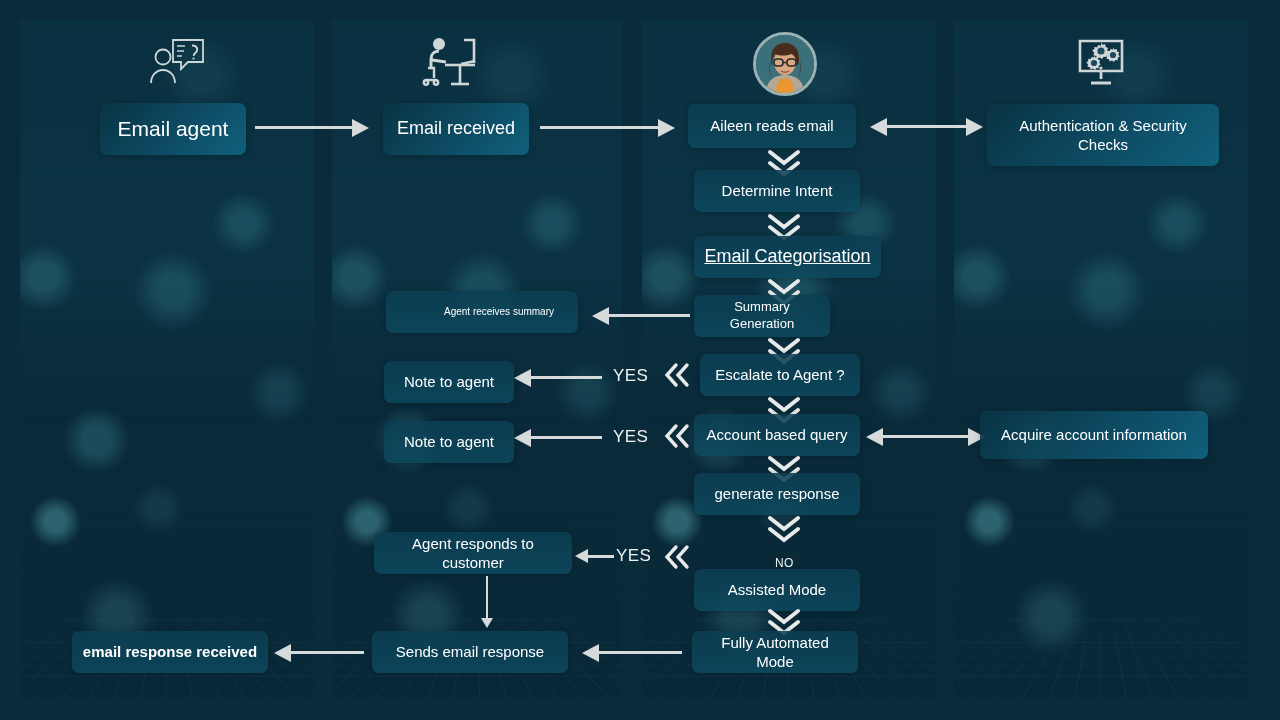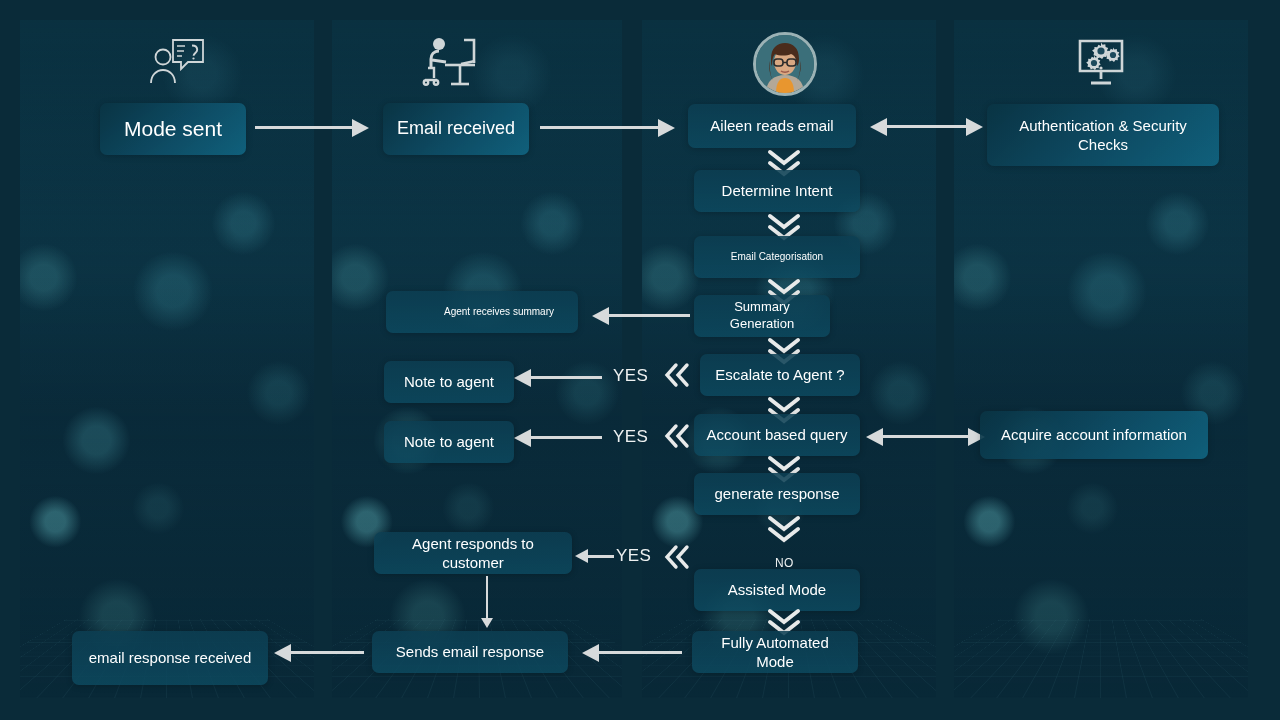--- a/index.html
+++ b/index.html
@@ -227,21 +227,21 @@
         <path d="M31 7.5l1.6 2.3 2.7-.6.3 2.8 2.6 1-1.3 2.5 1.8 2.1-2.3 1.6.1 2.8-2.8-.3-1.6 2.3-2.3-1.6-2.6 1.1-1-2.6-2.7-.7.6-2.7-2-2 2.3-1.6V12l2.8.2 1.3-2.5 2.5 1.2z"></path>
         <circle cx="31" cy="16" r="3.6" fill="#1d4a5c"></circle>
         <path d="M43 12.5l1.4 2 2.4-.5.2 2.4 2.3.9-1.1 2.2 1.5 1.9-2 1.4.1 2.4-2.4-.2-1.4 2-2-1.4-2.3.9-.8-2.3-2.4-.5.5-2.4-1.8-1.7 2-1.4v-2.4l2.4.1 1.2-2.1 2.2 1z"></path>
         <circle cx="43" cy="20" r="3.1" fill="#1d4a5c"></circle>
         <path d="M24 20.5l1.4 2 2.4-.5.2 2.4 2.3.9-1.1 2.2 1.5 1.9-2 1.4.1 2.4-2.4-.2-1.4 2-2-1.4-2.3.9-.8-2.3-2.4-.5.5-2.4-1.8-1.7 2-1.4v-2.4l2.4.1 1.2-2.1 2.2 1z"></path>
         <circle cx="24" cy="28" r="3.1" fill="#1d4a5c"></circle>
       </g>
     </svg>
   </div>
 
-  <div class="box" style="left:100px; top:103px; width:146px; height:52px; font-size:21px;">Mode sent</div>
+  <div class="box" style="left:100px; top:103px; width:146px; height:52px; font-size:21px;">Email agent</div>
 
   <div class="hline" style="left:255px; top:126px; width:100px;"></div>
   <div class="arrow-head right" style="left:352px; top:119px;"></div>
 
   <div class="box" style="left:383px; top:103px; width:146px; height:52px; font-size:18px;">Email received</div>
 
   <div class="hline" style="left:540px; top:126px; width:120px;"></div>
   <div class="arrow-head right" style="left:658px; top:119px;"></div>
 
   <div class="box flat" style="left:688px; top:104px; width:168px; height:44px; font-size:15px;">Aileen reads email</div>
@@ -261,21 +261,21 @@
 
   <div class="box flat" style="left:694px; top:170px; width:166px; height:42px; font-size:15px;">Determine Intent</div>
 
   <div class="chev-down" style="left:764px; top:210px;">
     <svg width="40" height="32" viewBox="0 0 40 32" fill="none" stroke="#e8eaea" stroke-width="4" stroke-linecap="round">
       <path d="M6 6l14 11L34 6"></path>
         <path d="M6 17l14 11L34 17"></path>
     </svg>
   </div>
 
-  <div class="box flat" style="left:694px; top:236px; width:166px; height:42px; font-size:10px;">Email Categorisation</div>
+  <div class="box flat" style="left:694px; top:236px; width:187px; height:42px; font-size:18px;text-decoration:underline;">Email Categorisation</div>
 
   <div class="chev-down" style="left:764px; top:275px;">
     <svg width="40" height="32" viewBox="0 0 40 32" fill="none" stroke="#e8eaea" stroke-width="4" stroke-linecap="round">
       <path d="M6 6l14 11L34 6"></path>
         <path d="M6 17l14 11L34 17"></path>
     </svg>
   </div>
 
   <div class="box flat" style="left:694px; top:295px; width:136px; height:42px; font-size:13px;">Summary Generation</div>
 
@@ -379,15 +379,15 @@
   <div class="box flat" style="left:692px; top:631px; width:166px; height:42px; font-size:15px;">Fully Automated Mode</div>
 
   <div class="hline" style="left:596px; top:651px; width:86px;"></div>
   <div class="arrow-head left" style="left:582px; top:644px;"></div>
 
   <div class="box flat" style="left:372px; top:631px; width:196px; height:42px; font-size:15px;">Sends email response</div>
 
   <div class="hline" style="left:288px; top:651px; width:76px;"></div>
   <div class="arrow-head left" style="left:274px; top:644px;"></div>
 
-  <div class="box flat" style="left:72px; top:631px; width:196px; height:54px; font-size:15px;">email response received</div>
+  <div class="box flat" style="left:72px; top:631px; width:196px; height:42px; font-size:15px;font-weight:bold;">email response received</div>
 
 </div>
 
 </body></html>

